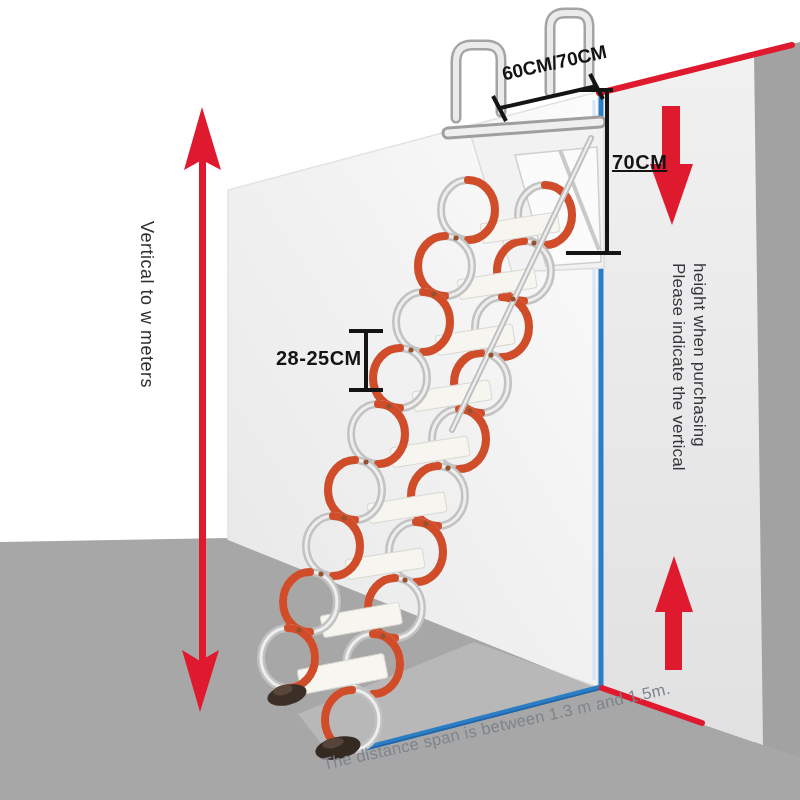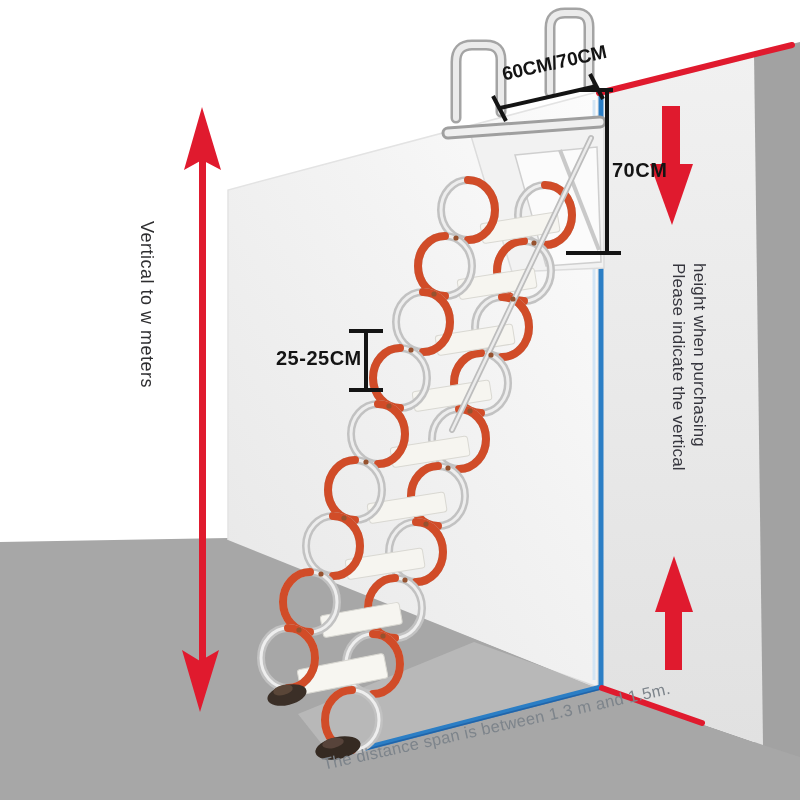--- a/index.html
+++ b/index.html
@@ -4,21 +4,21 @@
 <style>
   html,body{margin:0;padding:0;background:#fff;}
   #stage{
     position:relative;width:800px;height:800px;overflow:hidden;background:#ffffff;
     font-family:"Liberation Sans", sans-serif;
   }
   #scene{position:absolute;left:0;top:0;}
   .lbl{position:absolute;white-space:nowrap;color:#141414;}
   .lbl-dim{font-size:20px;font-weight:600;letter-spacing:.5px;}
   #top-dim-label{left:500px;top:64px;font-size:19px;font-weight:600;transform:rotate(-12.5deg);transform-origin:left top;}
-  #drop-label{left:612px;top:159px;}
+  #drop-label{left:612px;top:151px;text-decoration:underline;}
   #step-label{left:276px;top:347px;}
   #left-note{left:136px;top:221px;writing-mode:vertical-rl;font-size:18px;color:#2e2e30;letter-spacing:.5px;}
   #right-note{left:668px;top:263px;writing-mode:vertical-lr;font-size:17px;line-height:21px;color:#36363e;letter-spacing:.2px;}
   #right-note div{margin:0;}
   #floor-note{left:323px;top:755px;font-size:16.5px;color:#7d848b;transform:rotate(-12.4deg);transform-origin:left center;letter-spacing:.3px;}
 </style>
 </head>
 <body>
 
 <div id="stage">
@@ -212,21 +212,21 @@
     <g>
       <line x1="366" y1="331" x2="366" y2="390"></line>
       <line x1="349" y1="331" x2="383" y2="331"></line>
       <line x1="349" y1="390" x2="383" y2="390"></line>
     </g>
   </g>
 </svg>
 
 <div id="top-dim-label" class="lbl">60CM/70CM</div>
 <div id="drop-label" class="lbl lbl-dim">70CM</div>
-<div id="step-label" class="lbl lbl-dim">25-25CM</div>
+<div id="step-label" class="lbl lbl-dim">28-25CM</div>
 <div id="left-note" class="lbl">Vertical to w meters</div>
 <div id="right-note" class="lbl">
   <div>Please indicate the vertical</div>
   <div>height when purchasing</div>
 </div>
 <div id="floor-note" class="lbl">The distance span is between 1.3 m and 1.5m.</div>
 
 </div>
 
 </body></html>

